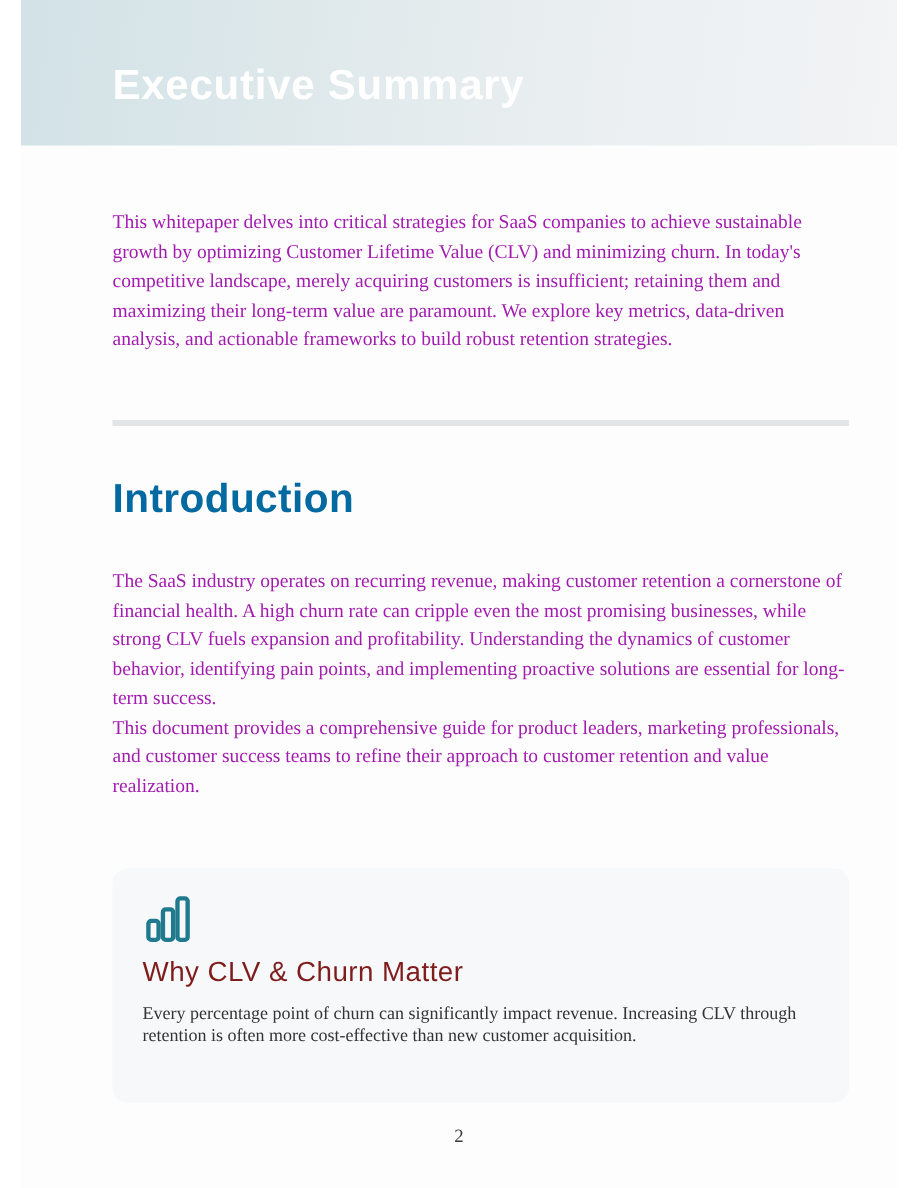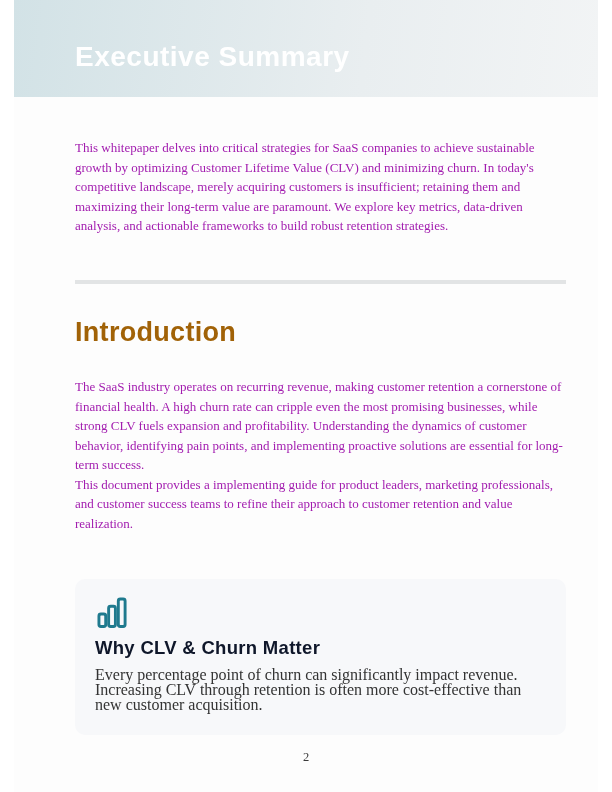--- a/index.html
+++ b/index.html
@@ -47,47 +47,47 @@
     background: #e2e4e5;
     margin-top: 44px;
     border: none;
   }
   .section-heading {
     margin: 34px 0 0 0;
     font-family: "Liberation Sans", sans-serif;
     font-weight: 700;
     font-size: 27px;
     line-height: 1.1;
-    color: #a16207;
+    color: #0369a1;
     letter-spacing: 0.3px;
   }
   .intro-paragraphs { margin-top: 30px; }
   .callout-card {
     margin-top: 46px;
     width: 491px;
     height: 156px;
     box-sizing: border-box;
     background: #f7f8fa;
     border-radius: 10px;
     padding: 18px 24px 18px 20px;
   }
   .callout-icon { display: block; margin-left: 2px; }
   .callout-heading {
     margin: 9px 0 0 0;
     font-family: "Liberation Sans", sans-serif;
-    font-weight: 700;
+    font-weight: 400;
     font-size: 18.5px;
     line-height: 1.2;
     letter-spacing: 0.3px;
-    color: #0f172a;
+    color: #7f1d1d;
   }
   .callout-body {
     margin: 9px 0 0 0;
     width: 447px;
-    font-size: 16px;
+    font-size: 12px;
     line-height: 14.6px;
     color: #333333;
   }
   .page-number {
     position: absolute;
     left: 0;
     bottom: 27px;
     width: 100%;
     text-align: center;
     font-size: 12.5px;
@@ -106,21 +106,21 @@
   <div class="content">
 
     <p class="body-text summary-paragraph">This whitepaper delves into critical strategies for SaaS companies to achieve sustainable growth by optimizing Customer Lifetime Value (CLV) and minimizing churn. In today's competitive landscape, merely acquiring customers is insufficient; retaining them and maximizing their long-term value are paramount. We explore key metrics, data-driven analysis, and actionable frameworks to build robust retention strategies.</p>
 
     <div class="divider"></div>
 
     <h2 class="section-heading">Introduction</h2>
 
     <div class="intro-paragraphs">
       <p class="body-text">The SaaS industry operates on recurring revenue, making customer retention a cornerstone of financial health. A high churn rate can cripple even the most promising businesses, while strong CLV fuels expansion and profitability. Understanding the dynamics of customer behavior, identifying pain points, and implementing proactive solutions are essential for long-term success.</p>
-      <p class="body-text">This document provides a implementing guide for product leaders, marketing professionals, and customer success teams to refine their approach to customer retention and value realization.</p>
+      <p class="body-text">This document provides a comprehensive guide for product leaders, marketing professionals, and customer success teams to refine their approach to customer retention and value realization.</p>
     </div>
 
     <div class="callout-card">
       <span>
         <svg class="callout-icon" width="31" height="31" viewBox="0 0 32 32" fill="none" xmlns="http://www.w3.org/2000/svg" aria-hidden="true">
           <rect x="2" y="17.5" width="7" height="13" rx="2" stroke="#1f7a8e" stroke-width="3"></rect>
           <rect x="12" y="9.5" width="7" height="21" rx="2" stroke="#1f7a8e" stroke-width="3"></rect>
           <rect x="22" y="2" width="7" height="28.5" rx="2" stroke="#1f7a8e" stroke-width="3"></rect>
         </svg>
       </span>

